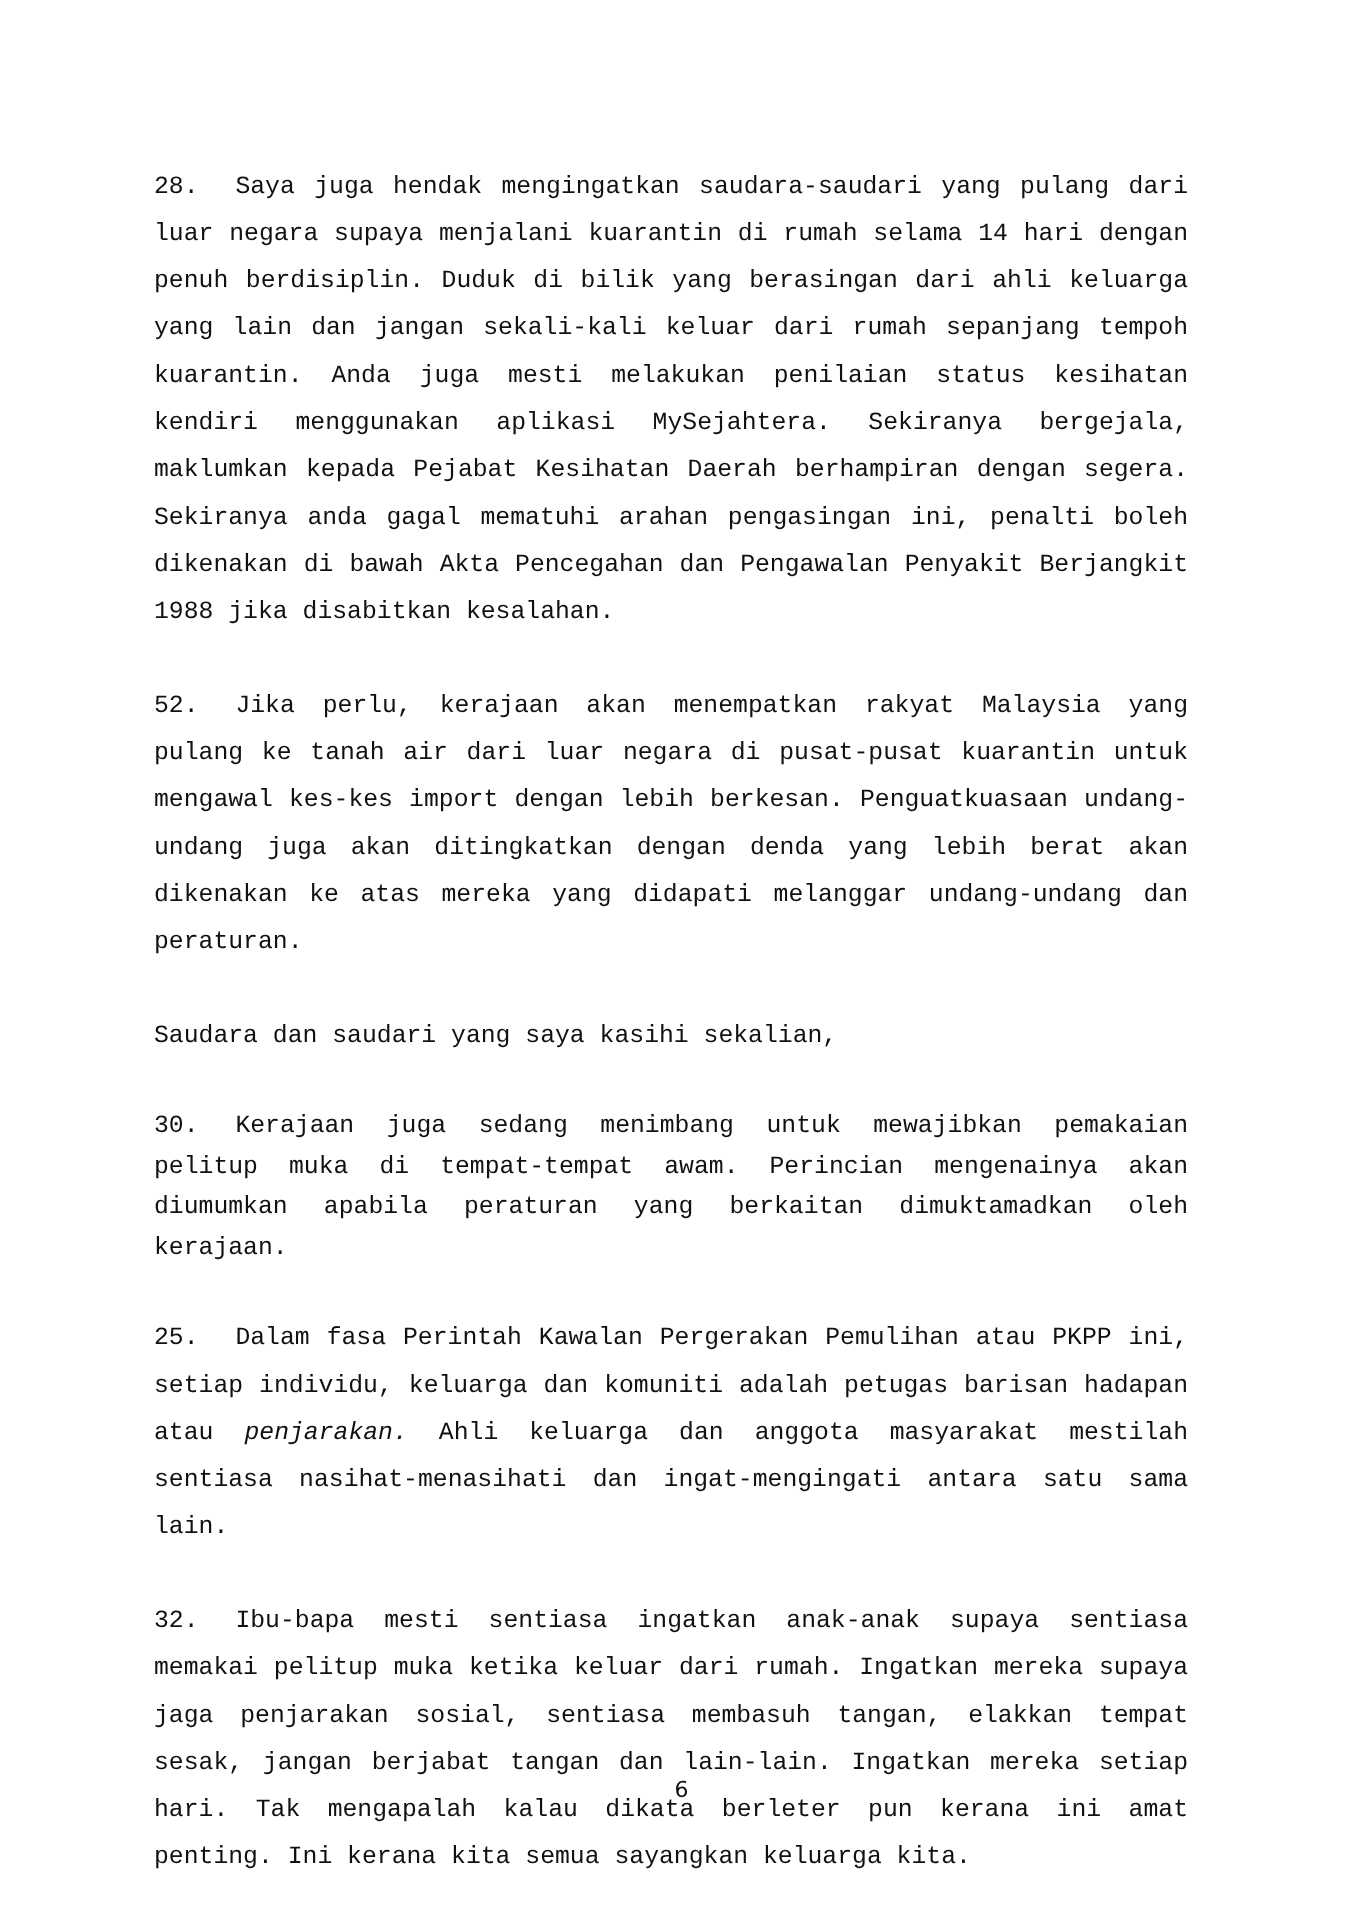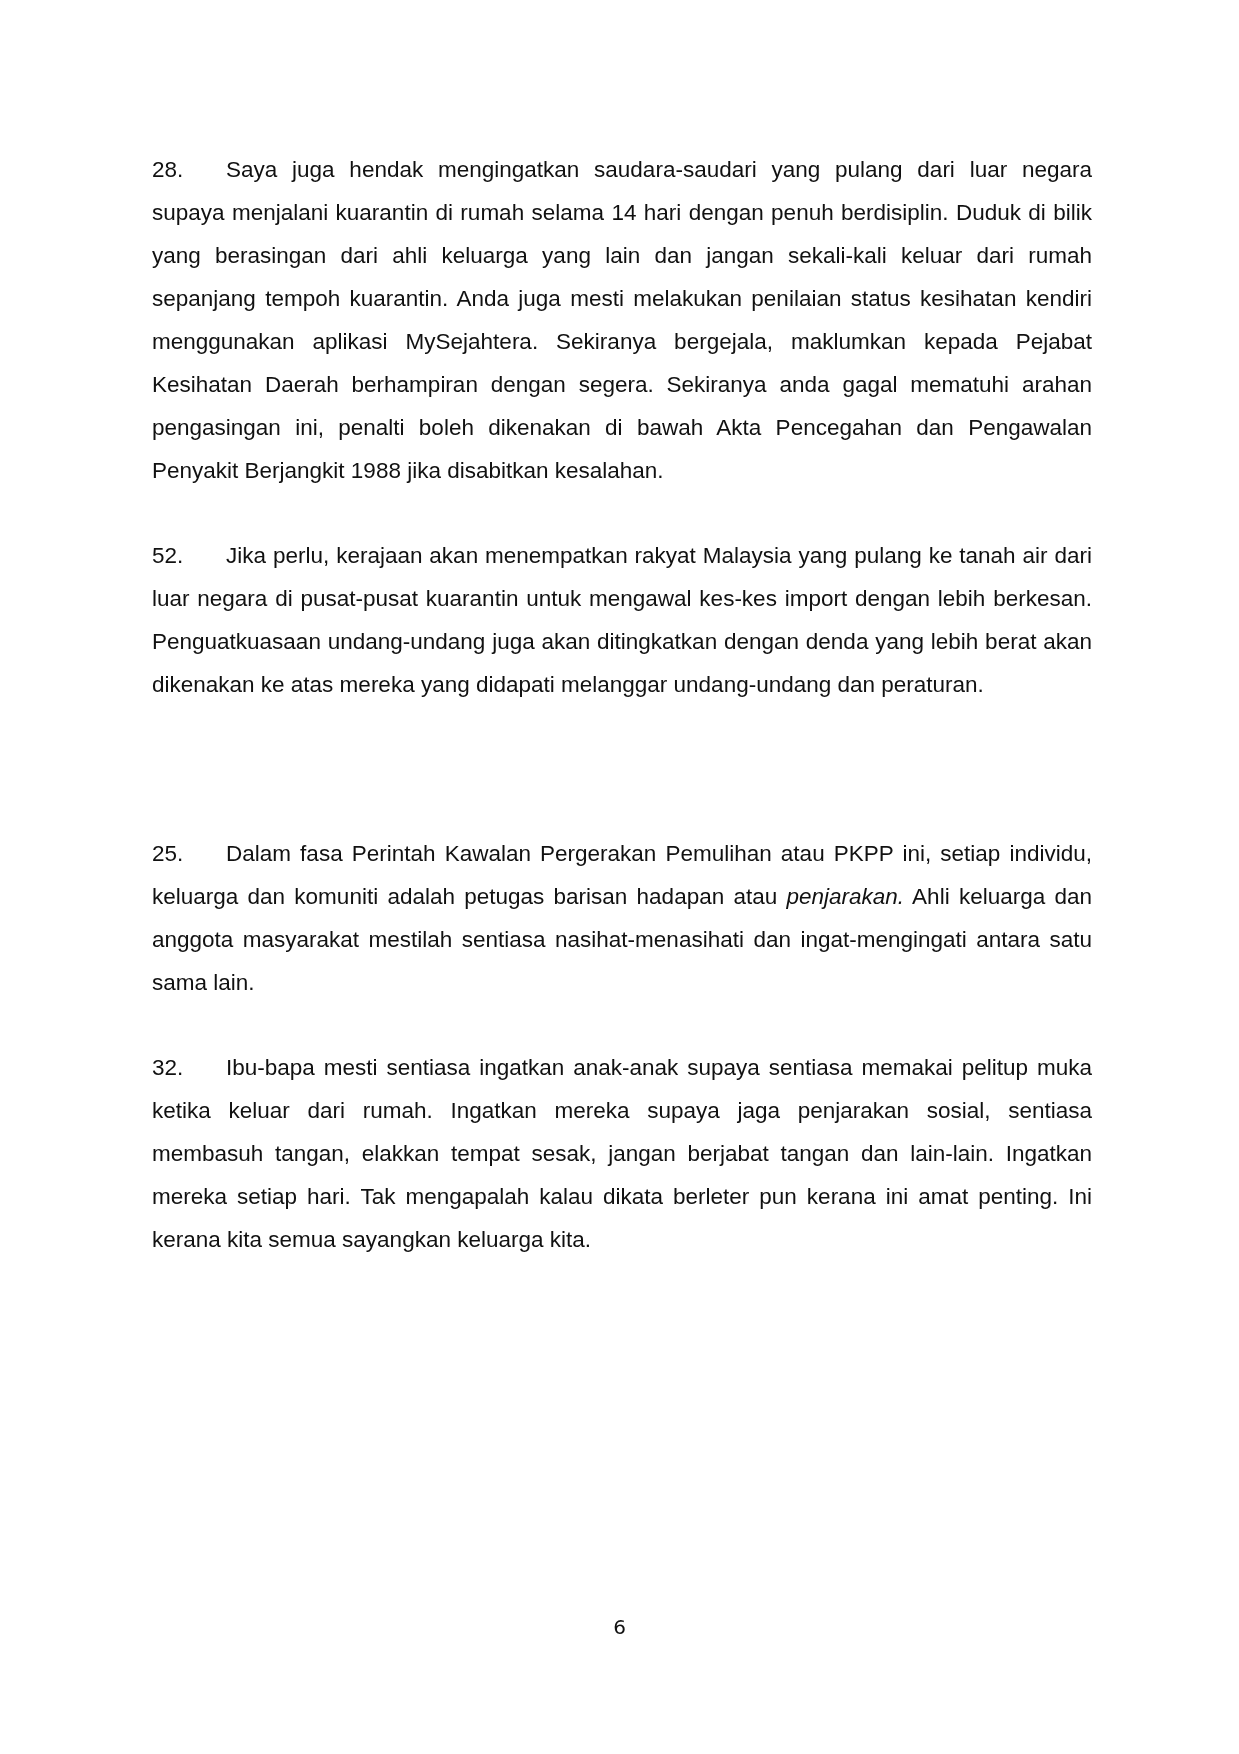--- a/index.html
+++ b/index.html
@@ -10,23 +10,24 @@
     body {
       width: 1239px;
       height: 1754px;
       position: relative;
       overflow: hidden;
       color: #111111;
       font-family: "Liberation Sans", sans-serif;
     }
     .page {
       position: absolute;
-      left: 152px;
+      left: 140px;
       top: 148px;
       width: 940px;
+      font-family: Liberation Mono, monospace;
     }
     .para {
       font-size: 22.5px;
       line-height: 43px;
       text-align: justify;
       margin: 0;
     }
     .para.tight {
       line-height: 37px;
     }
@@ -57,23 +58,29 @@
   </p>
 
   <div class="gap-lg"></div>
 
   <p class="para">
     <span class="num">52.</span><span>Jika perlu, kerajaan akan menempatkan rakyat Malaysia yang pulang ke tanah air dari luar negara di pusat-pusat kuarantin untuk mengawal kes-kes import dengan lebih berkesan. Penguatkuasaan undang-undang juga akan ditingkatkan dengan denda yang lebih berat akan dikenakan ke atas mereka yang didapati melanggar undang-undang dan peraturan.</span>
   </p>
 
   <div class="gap-lg"></div>
 
+  <p class="para">
+    <span>Saudara dan saudari yang saya kasihi sekalian,</span>
+  </p>
 
   <div class="gap-lg"></div>
 
+  <p class="para tight">
+    <span class="num">30.</span><span>Kerajaan juga sedang menimbang untuk mewajibkan pemakaian pelitup muka di tempat-tempat awam. Perincian mengenainya akan diumumkan apabila peraturan yang berkaitan dimuktamadkan oleh kerajaan.</span>
+  </p>
 
   <div class="gap-lg"></div>
 
   <p class="para">
     <span class="num">25.</span><span>Dalam fasa Perintah Kawalan Pergerakan Pemulihan atau PKPP ini, setiap individu, keluarga dan komuniti adalah petugas barisan hadapan atau </span><em>penjarakan.</em><span> Ahli keluarga dan anggota masyarakat mestilah sentiasa nasihat-menasihati dan ingat-mengingati antara satu sama lain.</span>
   </p>
 
   <div class="gap-lg"></div>
 
   <p class="para">

